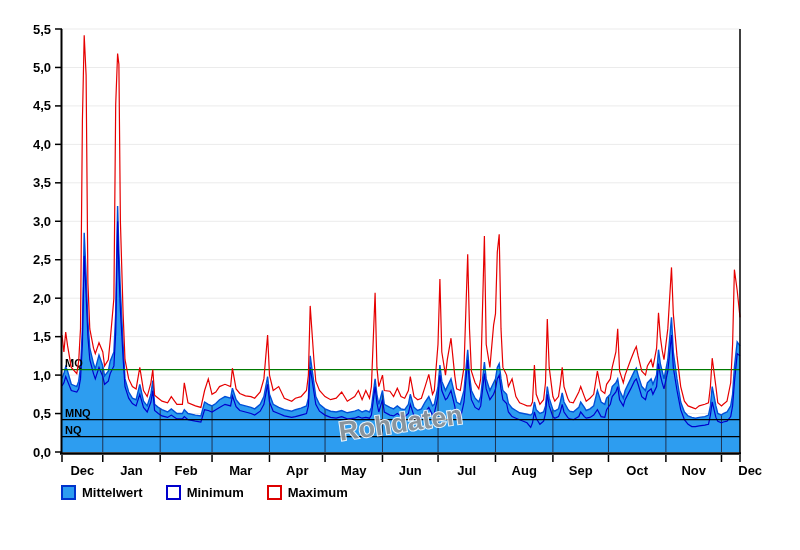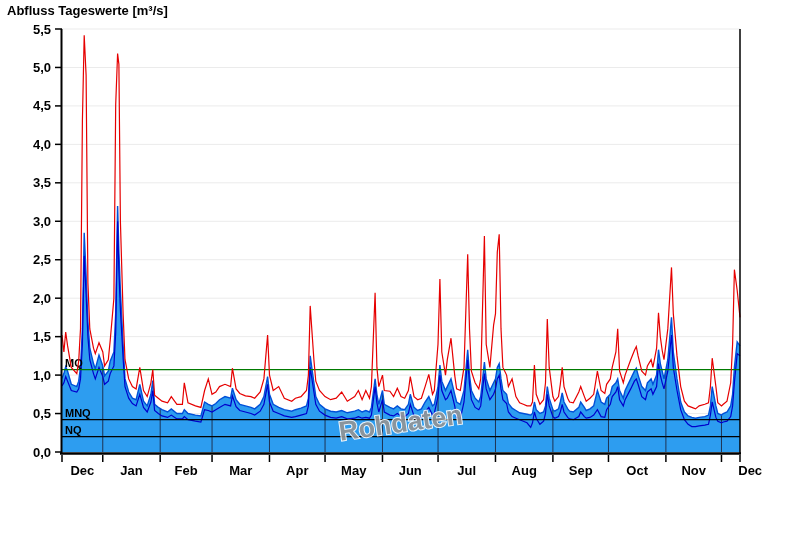--- a/index.html
+++ b/index.html
@@ -13,21 +13,20 @@
   text{fill:#000;}
   .ylab,.xlab{font:bold 13px "Liberation Sans",sans-serif;}
   .reflab{font:bold 11px "Liberation Sans",sans-serif;}
   .wm{font:bold 27px "Liberation Sans",sans-serif;fill:#959595;stroke:#ffffff;
       stroke-width:2px;paint-order:stroke;opacity:0.9;}
 </style>
 </head>
 <body>
 
 <div class="page">
-  <div class="title">Abfluss Tageswerte [m³/s]</div>
 
   <svg id="plot" width="800" height="550" viewBox="0 0 800 550">
       <g>
         <line x1="62" x2="740" y1="413.54545454545456" y2="413.54545454545456" stroke="#ebebeb" stroke-width="1"></line>
         <line x1="62" x2="740" y1="375.0909090909091" y2="375.0909090909091" stroke="#ebebeb" stroke-width="1"></line>
         <line x1="62" x2="740" y1="336.6363636363636" y2="336.6363636363636" stroke="#ebebeb" stroke-width="1"></line>
         <line x1="62" x2="740" y1="298.1818181818182" y2="298.1818181818182" stroke="#ebebeb" stroke-width="1"></line>
         <line x1="62" x2="740" y1="259.72727272727275" y2="259.72727272727275" stroke="#ebebeb" stroke-width="1"></line>
         <line x1="62" x2="740" y1="221.27272727272728" y2="221.27272727272728" stroke="#ebebeb" stroke-width="1"></line>
         <line x1="62" x2="740" y1="182.8181818181818" y2="182.8181818181818" stroke="#ebebeb" stroke-width="1"></line>
@@ -123,13 +122,27 @@
         <text x="466.76229508196724" y="475" text-anchor="middle" class="xlab">Jul</text>
         <text x="524.188524590164" y="475" text-anchor="middle" class="xlab">Aug</text>
         <text x="580.688524590164" y="475" text-anchor="middle" class="xlab">Sep</text>
         <text x="637.188524590164" y="475" text-anchor="middle" class="xlab">Oct</text>
         <text x="693.688524590164" y="475" text-anchor="middle" class="xlab">Nov</text>
         <text x="750.188524590164" y="475" text-anchor="middle" class="xlab">Dec</text>
       </g>
       <text x="0" y="0" transform="translate(402,432) rotate(-8)" text-anchor="middle" class="wm">Rohdaten</text>
     </svg>
 
+  <div class="legend">
+    <div class="legend-item">
+      <span class="swatch" style="background: rgb(45, 157, 240); border-color: rgb(0, 51, 204);"></span>
+      <span>Mittelwert</span>
+    </div>
+    <div class="legend-item">
+      <span class="swatch" style="background: rgb(255, 255, 255); border-color: rgb(0, 0, 204);"></span>
+      <span>Minimum</span>
+    </div>
+    <div class="legend-item">
+      <span class="swatch" style="background: rgb(255, 255, 255); border-color: rgb(221, 0, 0);"></span>
+      <span>Maximum</span>
+    </div>
+  </div>
 </div>
 
 </body></html>

